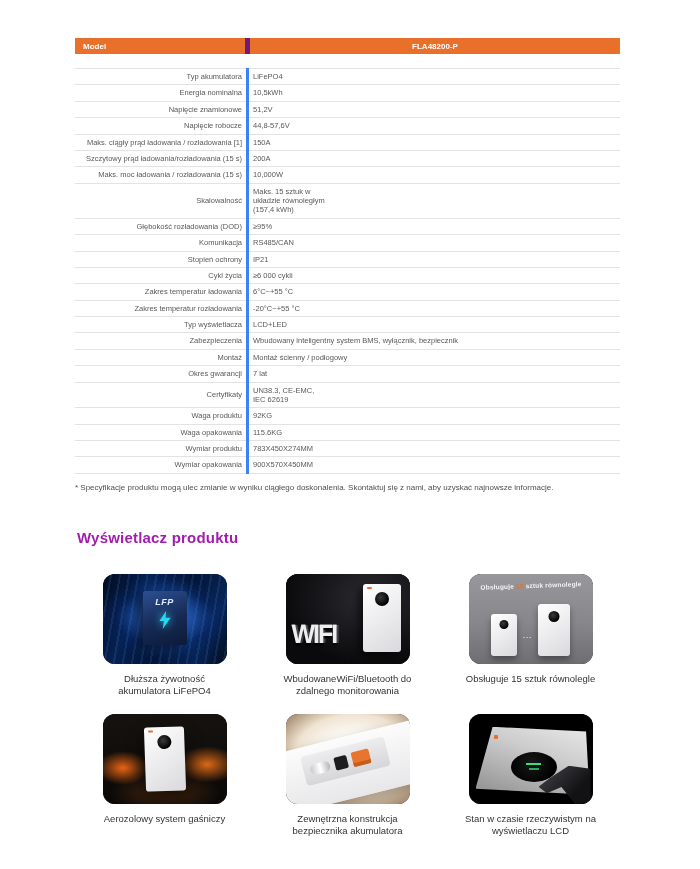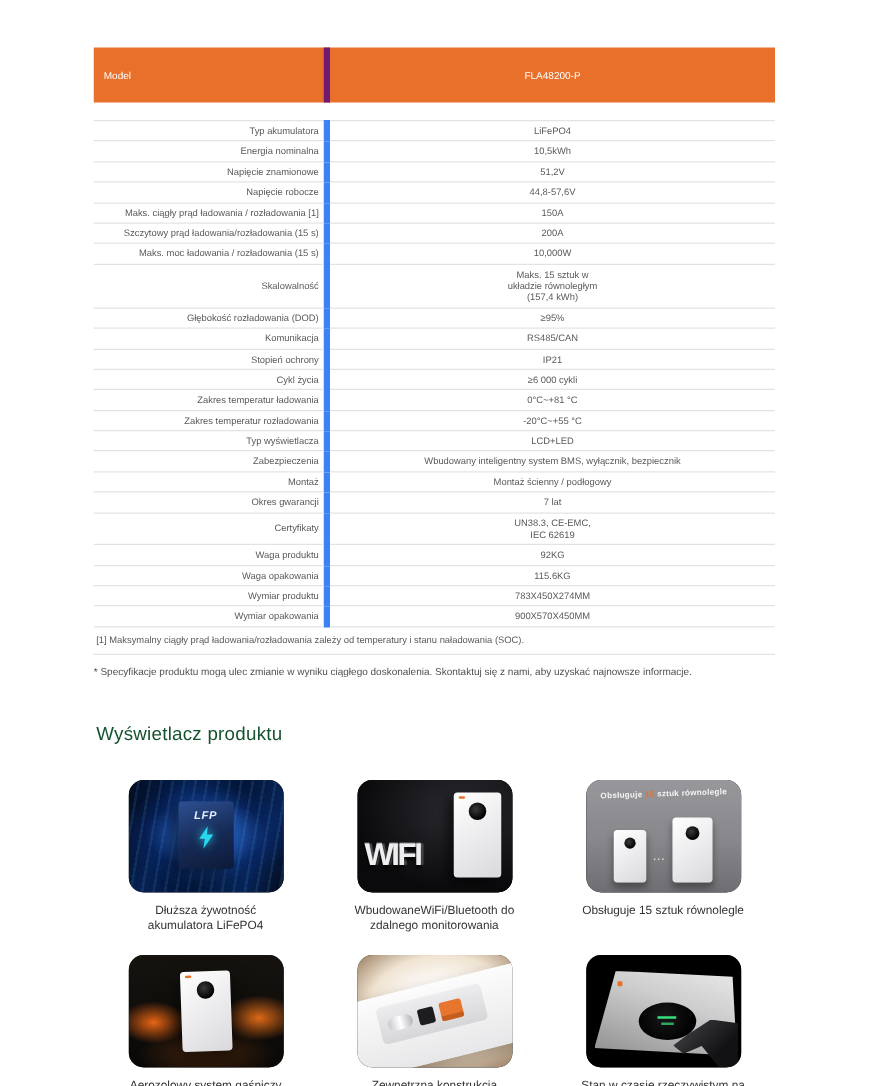--- a/index.html
+++ b/index.html
@@ -7,39 +7,39 @@
     width:700px;height:869px;background:#ffffff;
     font-family:"Liberation Sans", sans-serif;
     color:#58595b;overflow:hidden;
   }
   .content{width:545px;margin:0 auto 0 75px;padding-top:38px;}
 
   
   table.spec{width:545px;border-collapse:collapse;table-layout:fixed;font-size:7.5px;color:#58595b;}
   table.spec th,table.spec td{vertical-align:middle;}
   th.hlbl,th.hval{
-    background:#e8702a;color:#ffffff;font-weight:normal;font-size:8px;
-    height:16px;padding:14px;
+    background:#e8702a;color:#ffffff;font-weight:bold;font-size:8px;
+    height:16px;padding:0;
   }
   th.hlbl{width:162px;text-align:left;padding-left:8px;}
   th.hval{text-align:center;border-left:5px solid #701a75;}
   tr.spacer td{height:12px;border-bottom:1px solid #e3e3e3;}
   tbody.rows td{border-bottom:1px solid #e3e3e3;padding:3px 4px;line-height:1.25;}
   tbody.rows td.lbl{width:162px;text-align:right;padding-left:6px;white-space:nowrap;overflow:visible;}
-  tbody.rows td.val{text-align:center;border-left:5px solid #3b82f6;white-space:pre-line;}
+  tbody.rows td.val{text-align:left;border-left:3px solid #3b82f6;white-space:pre-line;}
   .footnote{
     width:545px;box-sizing:border-box;border-bottom:1px solid #e3e3e3;
     font-size:7.5px;color:#58595b;padding:5px 2px 6px 2px;line-height:1.3;
   }
   .notes{margin-top:9px;font-size:8px;color:#4f4f51;line-height:1.3;}
   .notes p{margin:0 0 5px 0;}
 
   
   h2.section-title{
-    margin:36px 0 0 2px;font-size:15px;font-weight:normal;color:#14532d;letter-spacing:.2px;
+    margin:36px 0 0 2px;font-size:15px;font-weight:bold;color:#a21caf;letter-spacing:.2px;
   }
   .features{
     margin-top:28px;display:grid;grid-template-columns:repeat(3,1fr);
     column-gap:4px;row-gap:16px;width:545px;
   }
   figure.feature{margin:0;text-align:center;}
   .card{
     width:124px;height:90px;border-radius:12px;overflow:hidden;
     position:relative;margin:0 auto;background:#111;
   }
@@ -187,21 +187,21 @@
         <tr>
           <td class="lbl">Stopień ochrony</td>
           <td class="val">IP21</td>
         </tr>
         <tr>
           <td class="lbl">Cykl życia</td>
           <td class="val">≥6 000 cykli</td>
         </tr>
         <tr>
           <td class="lbl">Zakres temperatur ładowania</td>
-          <td class="val">0°C~+81 °C</td>
+          <td class="val">6°C~+55 °C</td>
         </tr>
         <tr>
           <td class="lbl">Zakres temperatur rozładowania</td>
           <td class="val">-20°C~+55 °C</td>
         </tr>
         <tr>
           <td class="lbl">Typ wyświetlacza</td>
           <td class="val">LCD+LED</td>
         </tr>
         <tr>
@@ -233,21 +233,20 @@
           <td class="lbl">Wymiar produktu</td>
           <td class="val">783X450X274MM</td>
         </tr>
         <tr>
           <td class="lbl">Wymiar opakowania</td>
           <td class="val">900X570X450MM</td>
         </tr>
       </tbody>
   </table>
 
-  <div class="footnote">[1] Maksymalny ciągły prąd ładowania/rozładowania zależy od temperatury i stanu naładowania (SOC).</div>
 
   <div class="notes">
     <p>* Specyfikacje produktu mogą ulec zmianie w wyniku ciągłego doskonalenia. Skontaktuj się z nami, aby uzyskać najnowsze informacje.</p>
   </div>
 
   <h2 class="section-title">Wyświetlacz produktu</h2>
 
   <div class="features" id="features">
       <figure class="feature">
         <div class="card">

